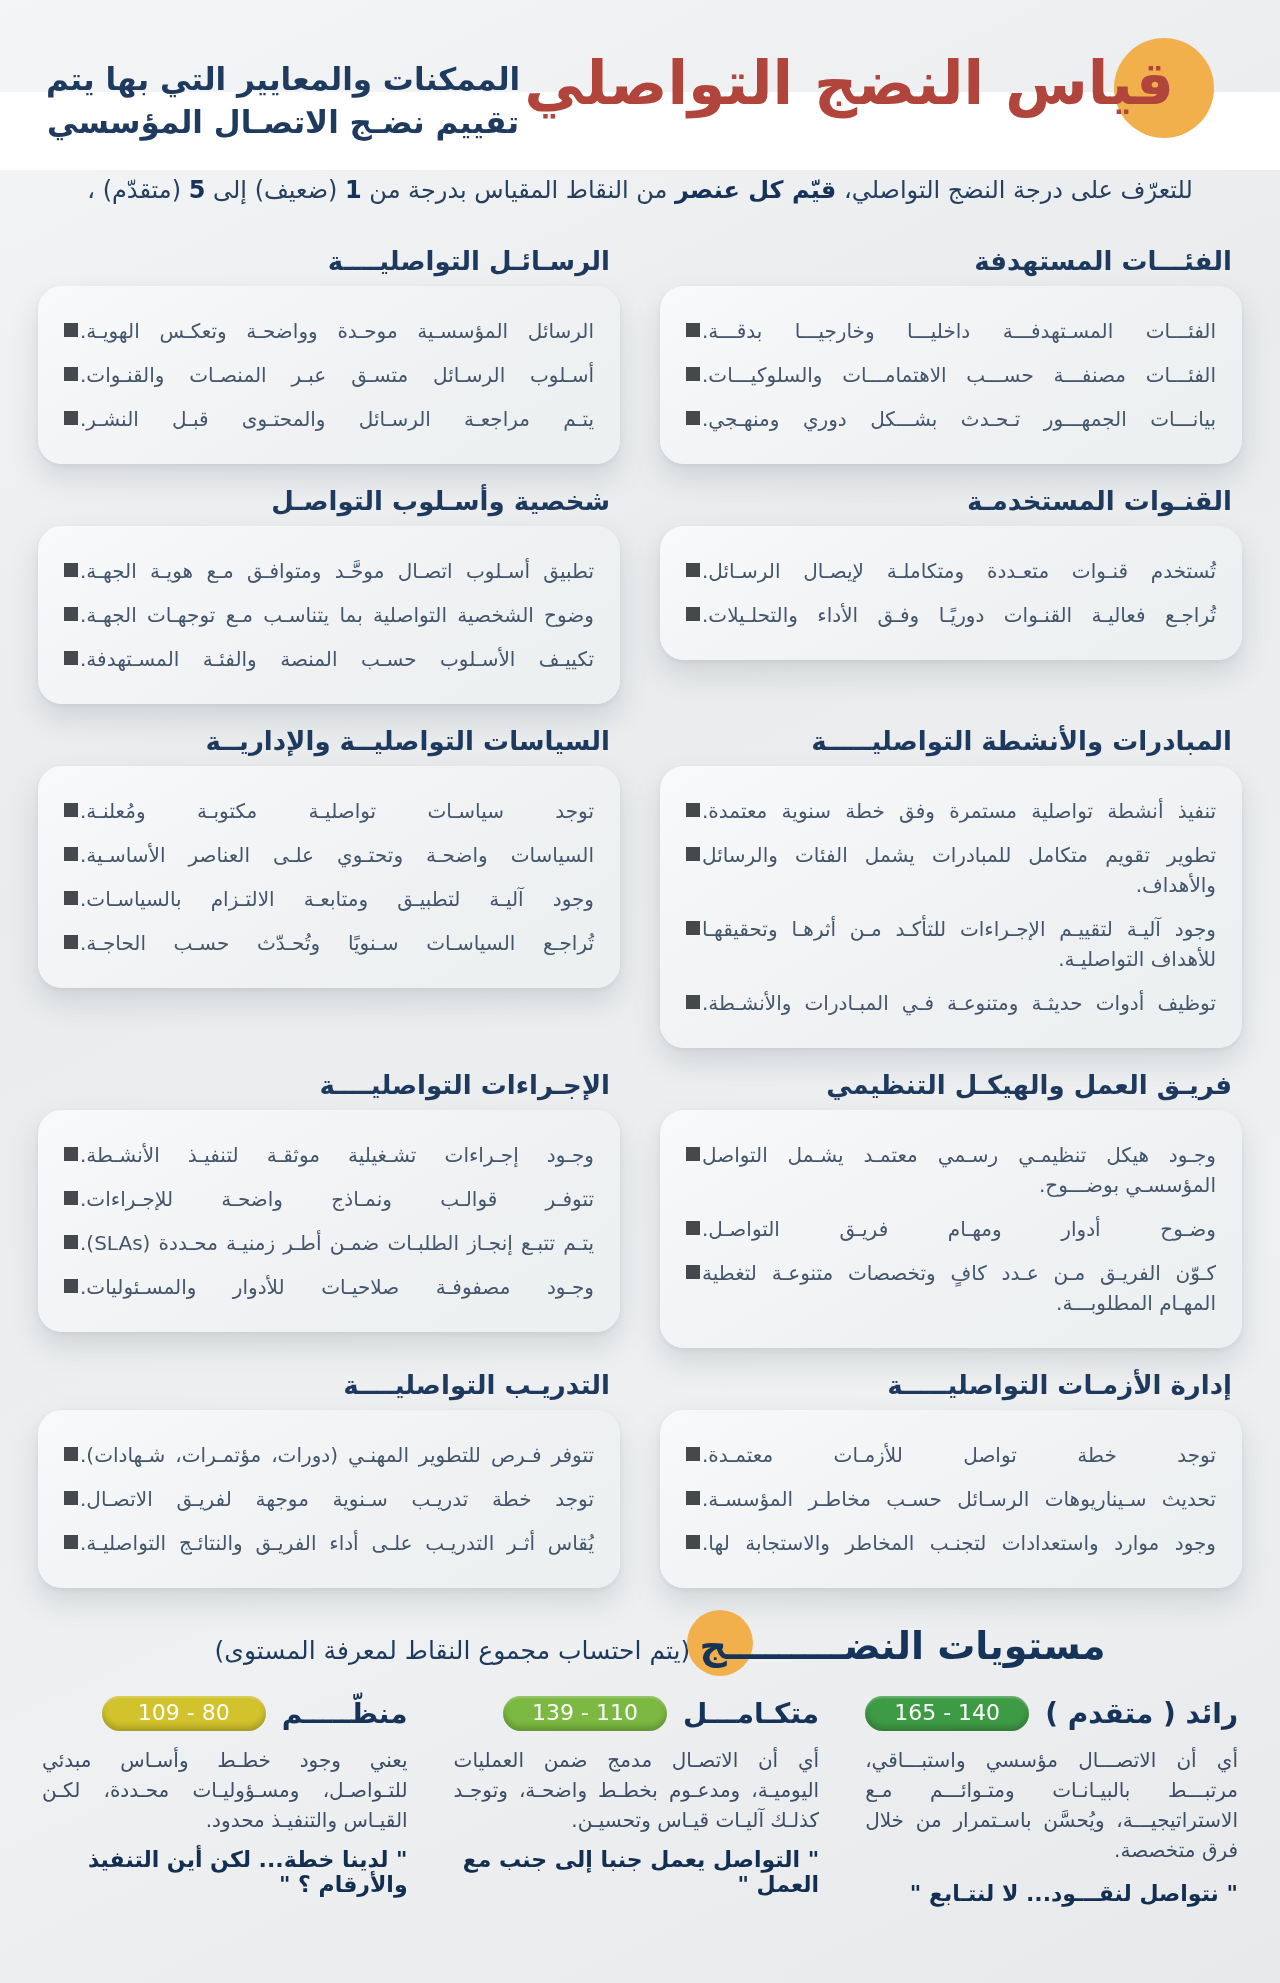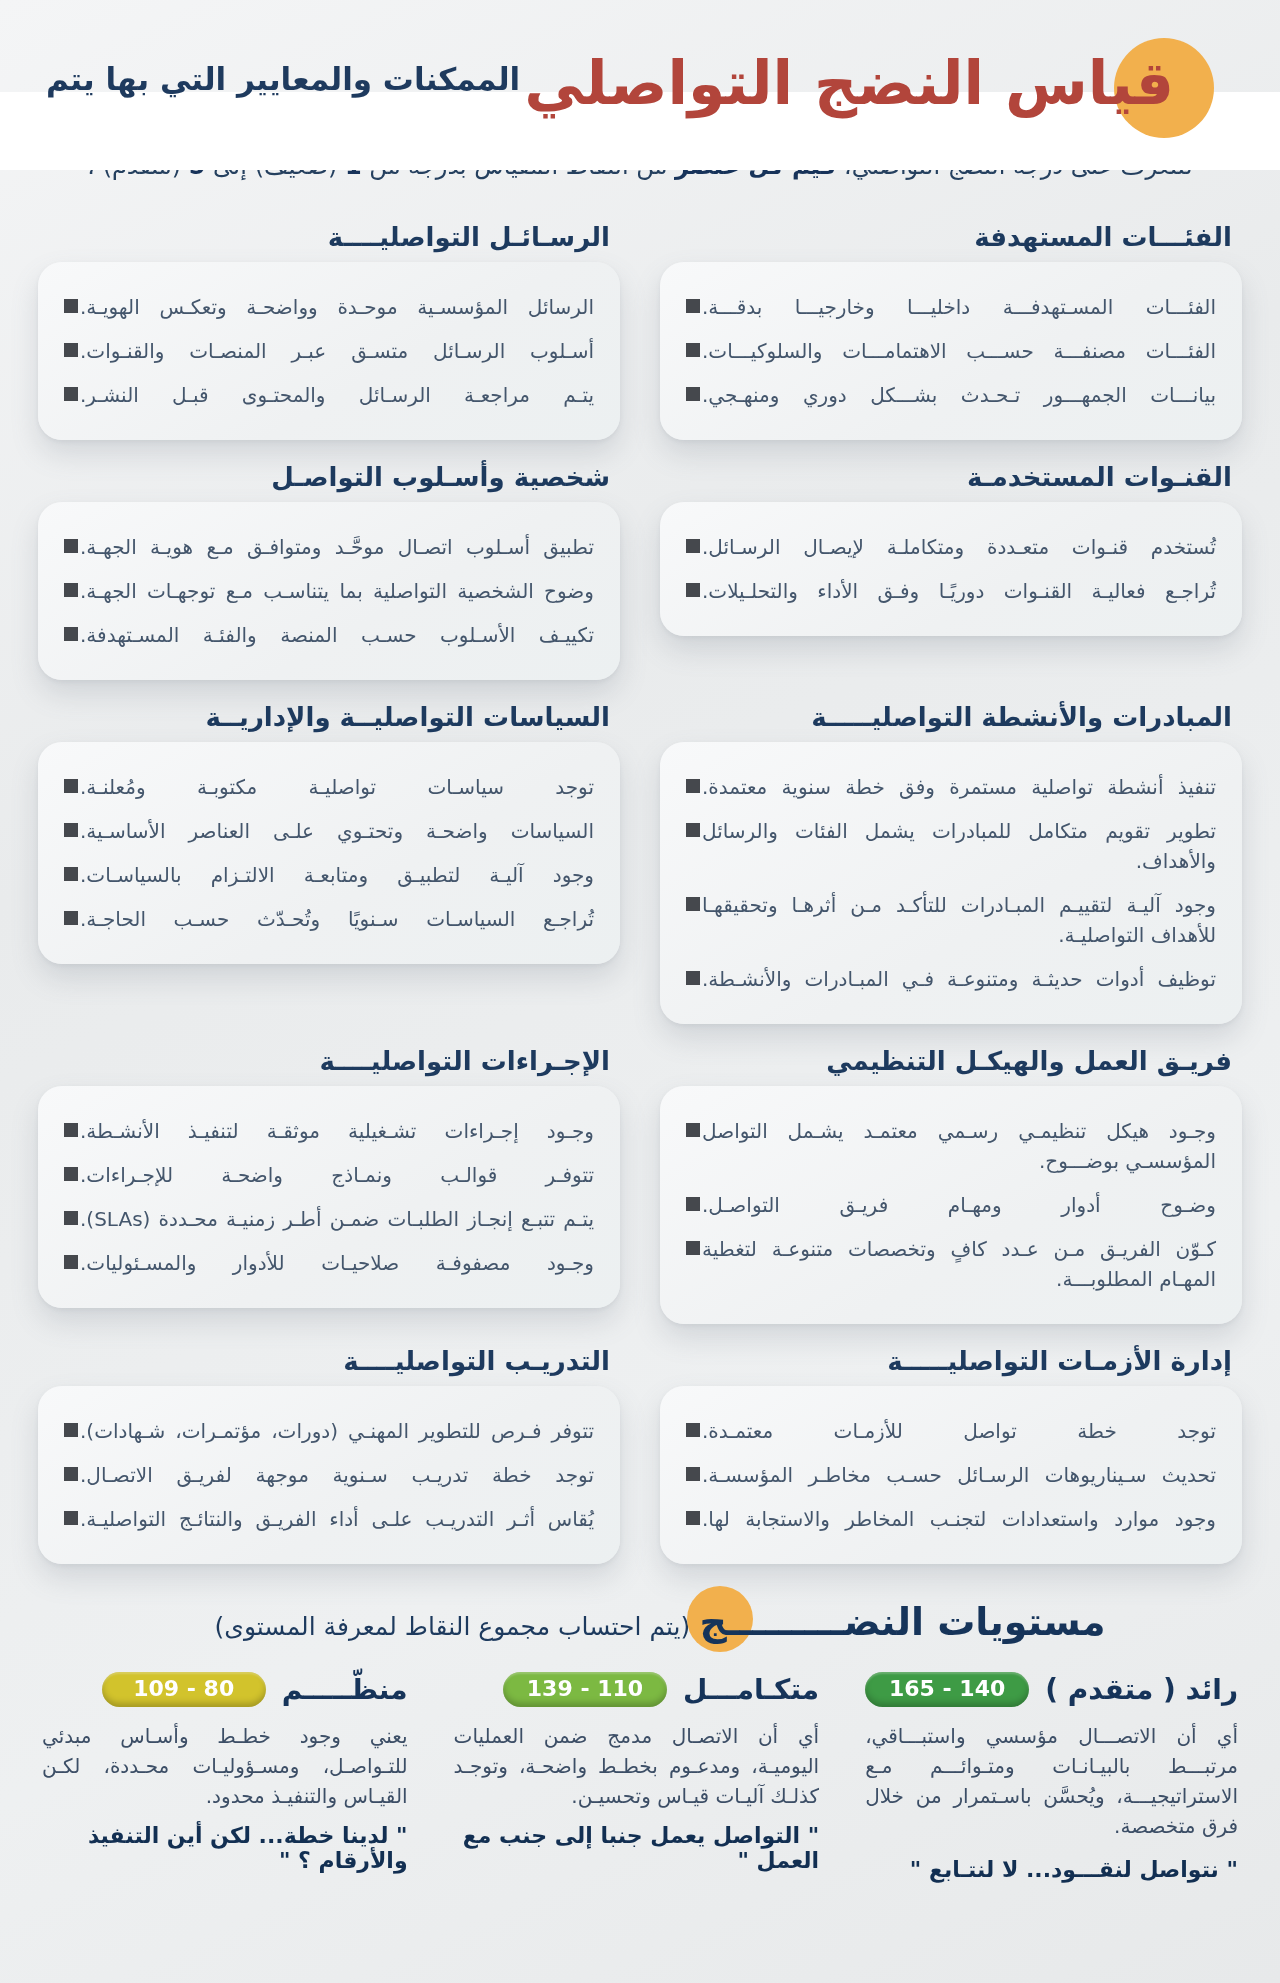--- a/index.html
+++ b/index.html
@@ -37,39 +37,40 @@
   
   .levels { margin-top:36px; }
   .levels-head { text-align:center; white-space:nowrap;padding-left:44px; }
   .lv-big { position:relative; display:inline-block; font-size:38px; font-weight:bold; color:#16345a; padding:0 4px; }
   .lv-circle { position:absolute; left:-8px; top:-14px; width:66px; height:66px; border-radius:50%; background:#f2b04d; z-index:0; }
   .lv-big b { position:relative; z-index:1; }
   .lv-note { font-size:25px; color:#1d3a5e; }
   .levels-grid { display:grid; grid-template-columns:1fr 1fr 1fr; column-gap:46px; row-gap:34px; margin:28px 42px 0; align-items:start; }
   .level .head { display:flex; align-items:center; gap:16px; }
   .level .name { font-size:28px; font-weight:bold; color:#16345a; white-space:nowrap; }
-  .badge { direction:rtl; flex:0 0 auto; min-width:132px; text-align:center; color:#fff; font-weight:bold; font-size:22px;
+  .badge { direction:rtl; flex:0 0 auto; min-width:132px; text-align:center; color:#fff; font-weight:normal; font-size:22px;
            border-radius:999px; padding:4px 16px 6px; box-shadow:inset 0 -4px 6px rgba(0,0,0,.22), inset 0 2px 2px rgba(255,255,255,.25); }
   .level .desc { margin-top:14px; font-size:20px; line-height:1.5; color:#3c4e66; text-align:justify; }
   .level .quote { margin-top:12px; font-size:22px; font-weight:bold; color:#122f52; text-align:right; }
 </style>
 </head>
 <body>
 
 <div class="page">
 
   <div class="band"></div>
 
   <div class="header-row">
     <div class="title-wrap">
       <span class="title-circle"></span>
       <h1 class="main-title">قياس النضج التواصلي</h1>
     </div>
     <div class="subtitle">
       <div>الممكنات والمعايير التي بها يتم</div>
+      <div>تقييم نضـج الاتصـال المؤسسي</div>
     </div>
   </div>
 
   <p class="intro">
     <span id="intro-line1"><span>للتعرّف على درجة النضج التواصلي، </span><b>قيّم كل عنصر</b><span> من النقاط المقياس بدرجة من </span><b>1</b><span> (ضعيف) إلى </span><b>5</b><span> (متقدّم) ،</span></span><br>
   </p>
 
   <main class="cards-grid" id="cards-grid">
       <section class="card-sec">
         <h2 class="card-title">الفئـــات المستهدفة</h2>
@@ -141,21 +142,21 @@
           <div class="bullet">
             <span class="sq"></span>
             <span class="btxt">تنفيذ أنشطة تواصلية مستمرة وفق خطة سنوية معتمدة.</span>
           </div>
           <div class="bullet">
             <span class="sq"></span>
             <span class="btxt">تطوير تقويم متكامل للمبادرات يشمل الفئات والرسائل والأهداف.</span>
           </div>
           <div class="bullet">
             <span class="sq"></span>
-            <span class="btxt two">وجود آليـة لتقييـم المبـادرات للتأكـد مـن أثرهـا وتحقيقهـا للأهداف التواصليـة.</span>
+            <span class="btxt two">وجود آليـة لتقييـم الإجـراءات للتأكـد مـن أثرهـا وتحقيقهـا للأهداف التواصليـة.</span>
           </div>
           <div class="bullet">
             <span class="sq"></span>
             <span class="btxt">توظيف أدوات حديثـة ومتنوعـة فـي المبـادرات والأنشـطة.</span>
           </div>
         </div>
       </section>
       <section class="card-sec">
         <h2 class="card-title">السياسات التواصليــة والإداريــة</h2>
         <div class="card">

